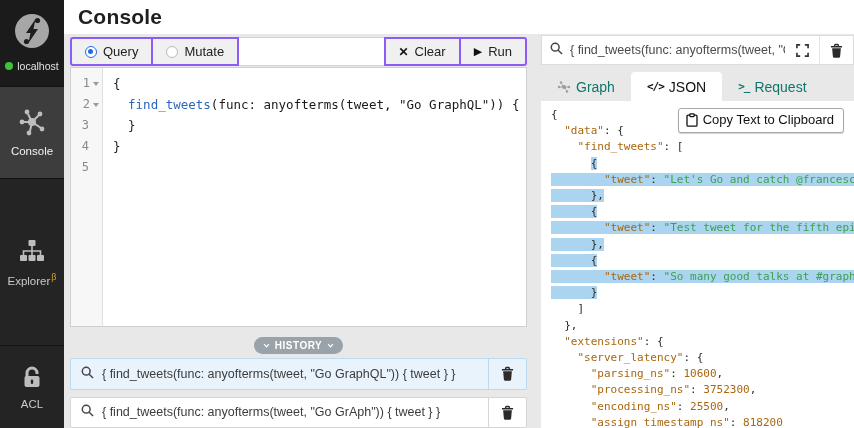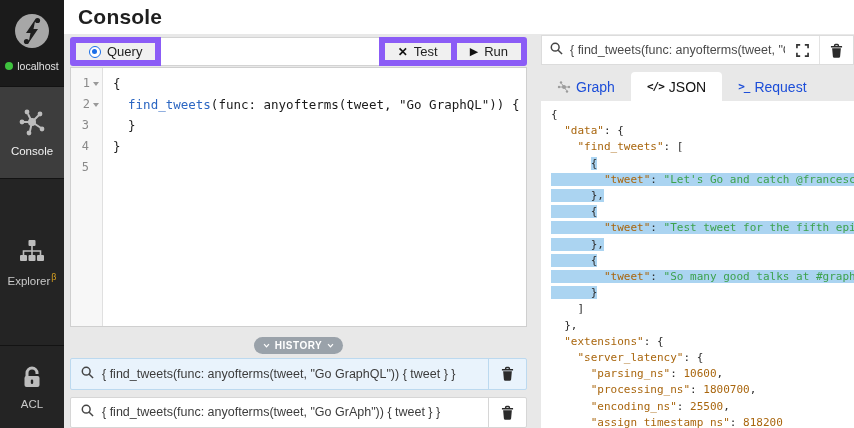--- a/index.html
+++ b/index.html
@@ -24,21 +24,21 @@
   
   .main { flex:1; display:flex; flex-direction:column; min-width:0; }
   .page-header { height:34px; background:#ffffff; display:flex; align-items:center; padding-left:14px; }
   .page-title { font-size:21px; font-weight:600; color:#1f1f1f; letter-spacing:.2px; }
   .content { flex:1; display:flex; background:#e8e8e8; min-height:0; }
 
   
   .left-col { width:463px; padding-left:6px; display:flex; flex-direction:column; flex-shrink:0; }
   .toolbar { margin-top:3px; height:30px; display:flex; font-size:13px; color:#222; }
   .seg { display:flex; align-items:center; gap:6px; padding:0 13px; background:#f0f0f0;
-         border:6px solid #8b5cf6; cursor:pointer; }
+         border:2px solid #8b5cf6; cursor:pointer; }
   .seg.query { border-radius:3px 0 0 3px; }
   .seg.mutate { border-left:none; }
   .toolbar .spacer { flex:1; background:#ffffff; border-top:1px solid #d3d3d3; border-bottom:1px solid #d3d3d3; }
   .seg.clear { border-right:none; }
   .seg.run { border-radius:0 3px 3px 0; }
   .radio { width:12px; height:12px; border-radius:50%; border:1.5px solid #b9b9b9; background:#fff; position:relative; flex-shrink:0; }
   .radio.checked { border-color:#1a6ee8; }
   .radio.checked::after { content:""; position:absolute; left:2px; top:2px; width:5px; height:5px; border-radius:50%; background:#1a6ee8; }
   .x-icon { font-size:12px; font-weight:700; color:#111; }
   .play-icon { font-size:11px; color:#111; }
@@ -71,21 +71,21 @@
 
   
   .right-col { flex:1; margin-left:14px; display:flex; flex-direction:column; min-width:0; }
   .search-bar { margin-top:1px; height:30px; background:#fff; border:1px solid #dcdcdc; display:flex; align-items:center; }
   .search-bar .mag { margin-left:8px; flex-shrink:0; }
   .search-val { flex:1; font-size:12.5px; color:#4a4a4a; white-space:nowrap; overflow:hidden; padding-left:7px; }
   .icon-btn { width:34px; align-self:stretch; display:flex; align-items:center; justify-content:center; cursor:pointer; flex-shrink:0; }
   .icon-btn.trash-btn { border-left:1px solid #e3e3e3; }
 
   .tabs { margin-top:7px; height:29px; display:flex; font-size:14px; }
-  .tab { display:flex; align-items:center; gap:5px; padding:0 16px; color:#1d4ed8; cursor:pointer; }
+  .tab { display:flex; align-items:center; gap:5px; padding:0 16px; color:#0f766e; cursor:pointer; }
   .tab.active { background:#fff; border-radius:4px 4px 0 0; color:#111; }
   .tab .ticon { font-family:"DejaVu Sans Mono", monospace; font-size:11px; font-weight:700; letter-spacing:-1px; }
   .tab.active .ticon { color:#111; }
 
   .json-panel { flex:1; background:#fff; position:relative; overflow:hidden;
                 font-family:"DejaVu Sans Mono", monospace; font-size:11px; line-height:16.2px;
                 padding:6px 0 0 10px; color:#2b2b2b; }
   .jline { white-space:pre; }
   .jline .k { color:#a9660e; }
   .jline .s { color:#3da24d; }
@@ -168,24 +168,28 @@
     </header>
 
     <div class="content">
 
       <div class="left-col">
         <div class="toolbar">
           <div class="seg query">
             <span class="radio checked"></span>
             <span>Query</span>
           </div>
+          <div class="seg mutate">
+            <span class="radio"></span>
+            <span>Mutate</span>
+          </div>
           <div class="spacer"></div>
           <div class="seg clear">
             <span class="x-icon">✕</span>
-            <span>Test</span>
+            <span>Clear</span>
           </div>
           <div class="seg run">
             <span class="play-icon">▶</span>
             <span>Run</span>
           </div>
         </div>
 
         <div class="editor">
           <div class="gutter" id="editor-gutter">
               <div class="grow">
@@ -313,22 +317,29 @@
               <div class="jline"><span class="hl">        </span><span class="k hl">"tweet"</span><span class="hl">: </span><span class="s hl">"Test tweet for the fifth epis</span></div>
               <div class="jline"><span class="hl">      },</span></div>
               <div class="jline"><span class="hl">      {</span></div>
               <div class="jline"><span class="hl">        </span><span class="k hl">"tweet"</span><span class="hl">: </span><span class="s hl">"So many good talks at #grapho</span></div>
               <div class="jline"><span class="hl">      }</span></div>
               <div class="jline"><span>    ]</span></div>
               <div class="jline"><span>  },</span></div>
               <div class="jline"><span>  </span><span class="k">"extensions"</span><span>: {</span></div>
               <div class="jline"><span>    </span><span class="k">"server_latency"</span><span>: {</span></div>
               <div class="jline"><span>      </span><span class="k">"parsing_ns"</span><span>: </span><span class="n">10600</span><span>,</span></div>
-              <div class="jline"><span>      </span><span class="k">"processing_ns"</span><span>: </span><span class="n">1800700</span><span>,</span></div>
+              <div class="jline"><span>      </span><span class="k">"processing_ns"</span><span>: </span><span class="n">3752300</span><span>,</span></div>
               <div class="jline"><span>      </span><span class="k">"encoding_ns"</span><span>: </span><span class="n">25500</span><span>,</span></div>
               <div class="jline"><span>      </span><span class="k">"assign_timestamp_ns"</span><span>: </span><span class="n">818200</span></div>
             </div>
+          <div class="copy-btn">
+            <svg width="12" height="14" viewBox="0 0 12 14" fill="none" stroke="#111" stroke-width="1.3">
+              <rect x="1" y="2.2" width="10" height="11" rx="1.2"></rect>
+              <rect x="3.8" y="0.8" width="4.4" height="2.8" rx="0.8" fill="#fff"></rect>
+            </svg>
+            <span>Copy Text to Clipboard</span>
+          </div>
         </div>
       </div>
 
     </div>
   </div>
 </div>
 
 </body></html>

